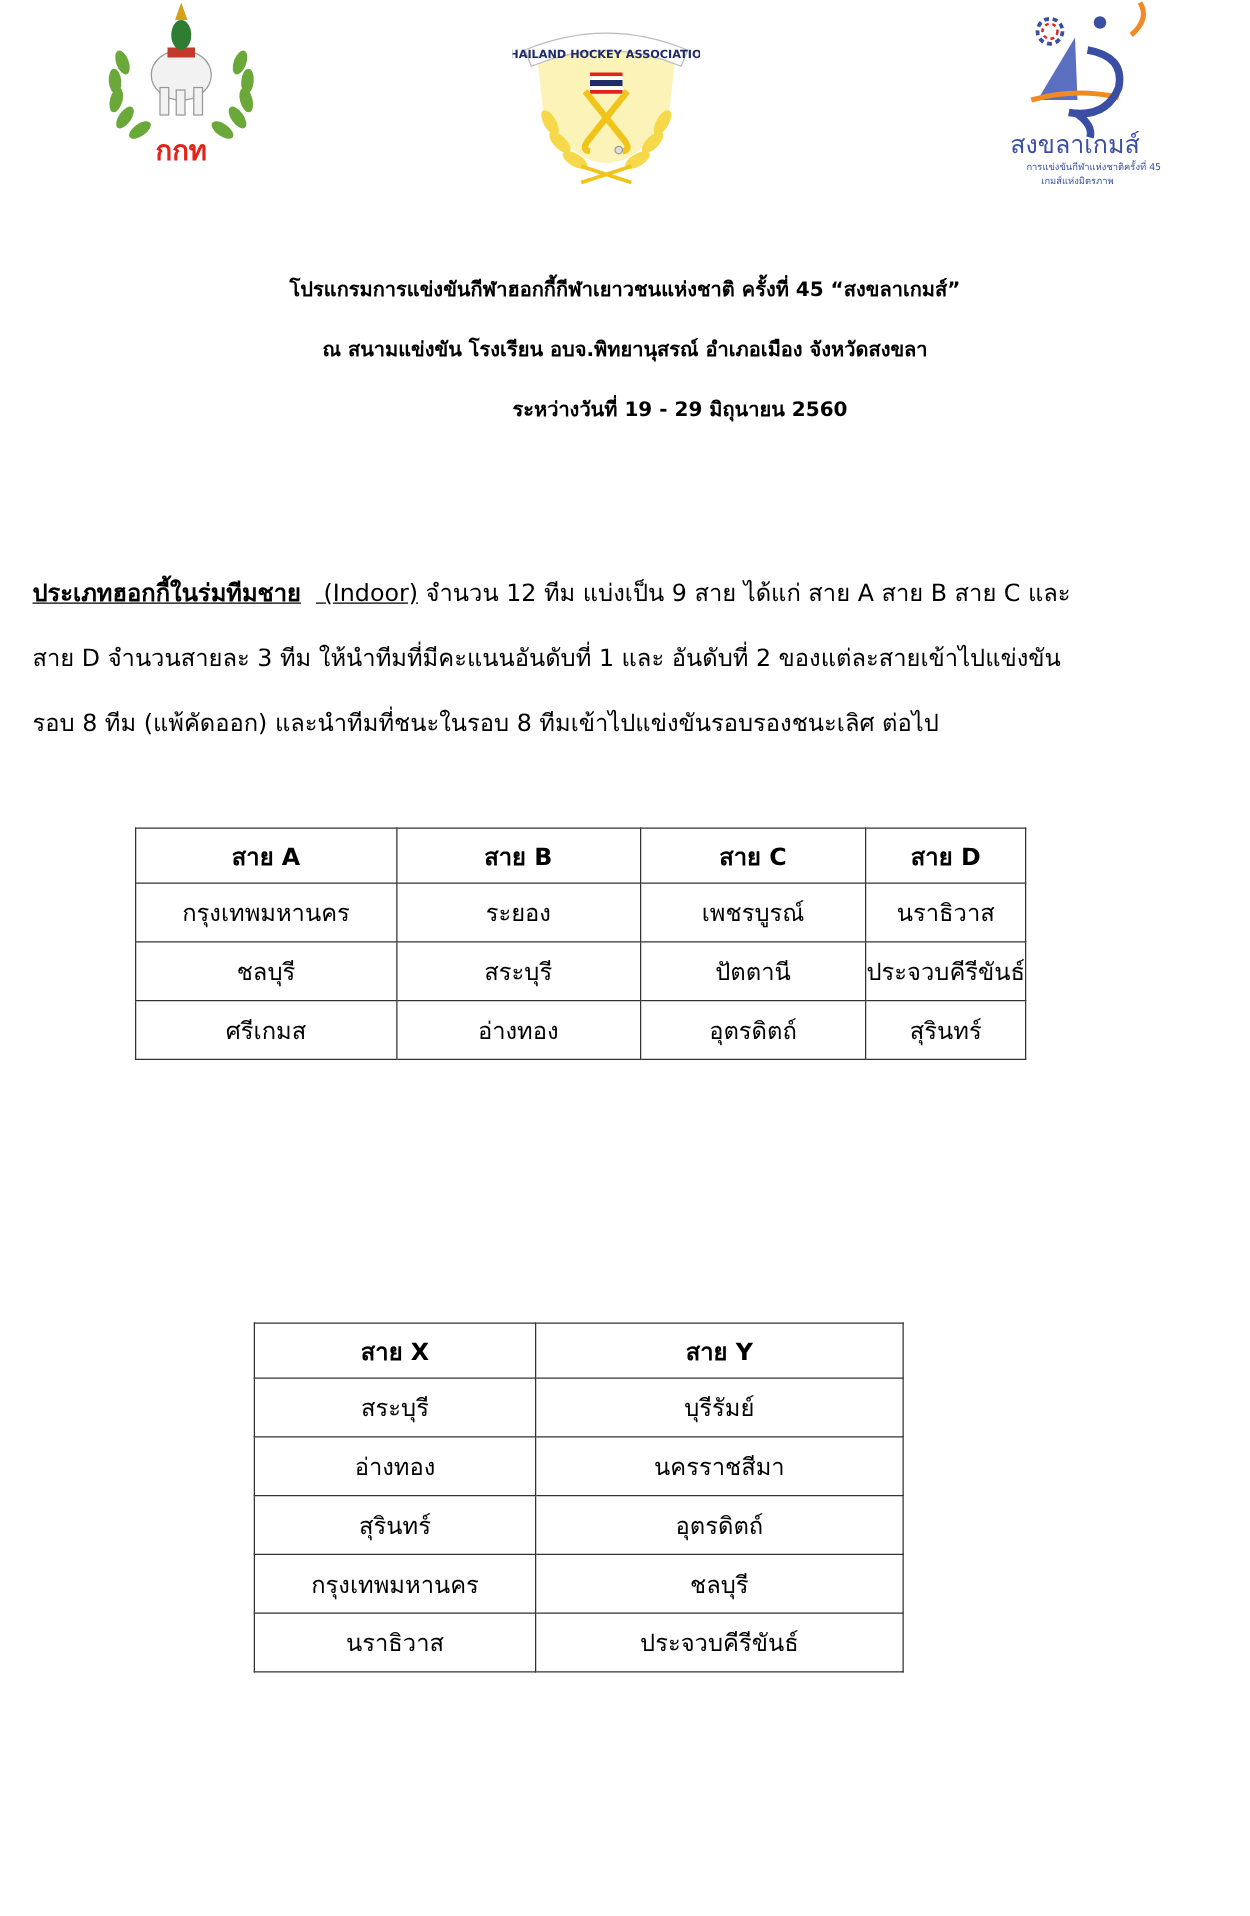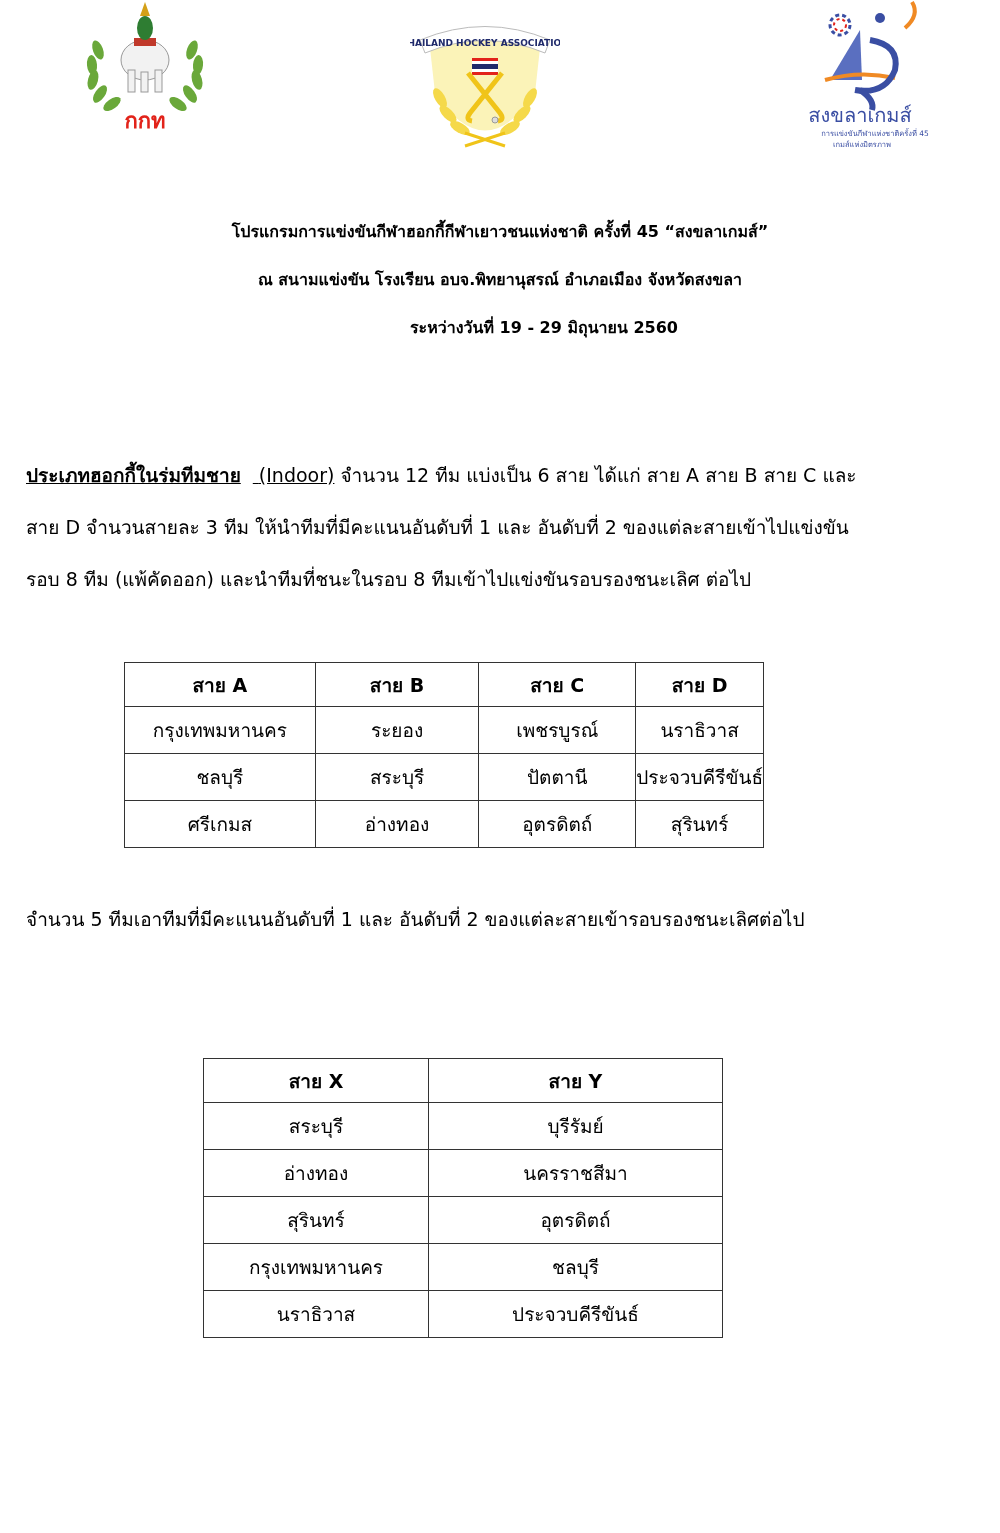--- a/index.html
+++ b/index.html
@@ -110,27 +110,27 @@
     <text x="62" y="147" text-anchor="middle" font-family="DejaVu Sans, sans-serif" font-size="7.5" fill="#3a4ea3">เกมส์แห่งมิตรภาพ</text>
   </svg>
 </div>
 
 <div class="title-line" style="top:217px;">โปรแกรมการแข่งขันกีฬาฮอกกี้กีฬาเยาวชนแห่งชาติ ครั้งที่ 45  “สงขลาเกมส์”</div>
 <div class="title-line" style="top:265px;">ณ สนามแข่งขัน โรงเรียน อบจ.พิทยานุสรณ์ อำเภอเมือง จังหวัดสงขลา</div>
 <div class="title-line" style="top:313px;margin-left:44px;">ระหว่างวันที่ 19 - 29  มิถุนายน 2560</div>
 
 <div class="para" style="top:449px;">
   <span class="line">
-    <span class="heading">ประเภทฮอกกี้ในร่มทีมชาย</span><span class="heading-en"> <span>(Indoor)</span></span><span> จำนวน 12 ทีม แบ่งเป็น 6  สาย ได้แก่ สาย A สาย B สาย C  และ</span>
+    <span class="heading">ประเภทฮอกกี้ในร่มทีมชาย</span><span class="heading-en"> <span>(Indoor)</span></span><span> จำนวน 12 ทีม แบ่งเป็น 9  สาย ได้แก่ สาย A สาย B สาย C  และ</span>
   </span>
   <span class="line">สาย D จำนวนสายละ  3 ทีม ให้นำทีมที่มีคะแนนอันดับที่ 1 และ อันดับที่ 2 ของแต่ละสายเข้าไปแข่งขัน</span>
   <span class="line">รอบ 8 ทีม (แพ้คัดออก)  และนำทีมที่ชนะในรอบ 8 ทีมเข้าไปแข่งขันรอบรองชนะเลิศ ต่อไป</span>
 </div>
 
-<table class="groups" style="left:124px; top:662px; width:640px;">
+<table class="groups" style="left:108px; top:662px; width:713px;">
   <thead>
     <tr>
       <th style="width:211px;">สาย A</th>
       <th style="width:200px;">สาย B</th>
       <th style="width:184px;">สาย C</th>
       <th>สาย D</th>
     </tr>
   </thead>
   <tbody>
     <tr>
@@ -148,21 +148,20 @@
     <tr>
       <td>ศรีเกมส</td>
       <td>อ่างทอง</td>
       <td>อุตรดิตถ์</td>
       <td>สุรินทร์</td>
     </tr>
   </tbody>
 </table>
 
 <div class="para" style="top:893px;">
-  <span class="line">จำนวน 5  ทีมเอาทีมที่มีคะแนนอันดับที่ 1 และ อันดับที่ 2 ของแต่ละสายเข้ารอบรองชนะเลิศต่อไป</span>
 </div>
 
 <table class="groups" style="left:203px; top:1058px; width:520px;">
   <thead>
     <tr>
       <th style="width:224px;">สาย X</th>
       <th>สาย Y</th>
     </tr>
   </thead>
   <tbody>

